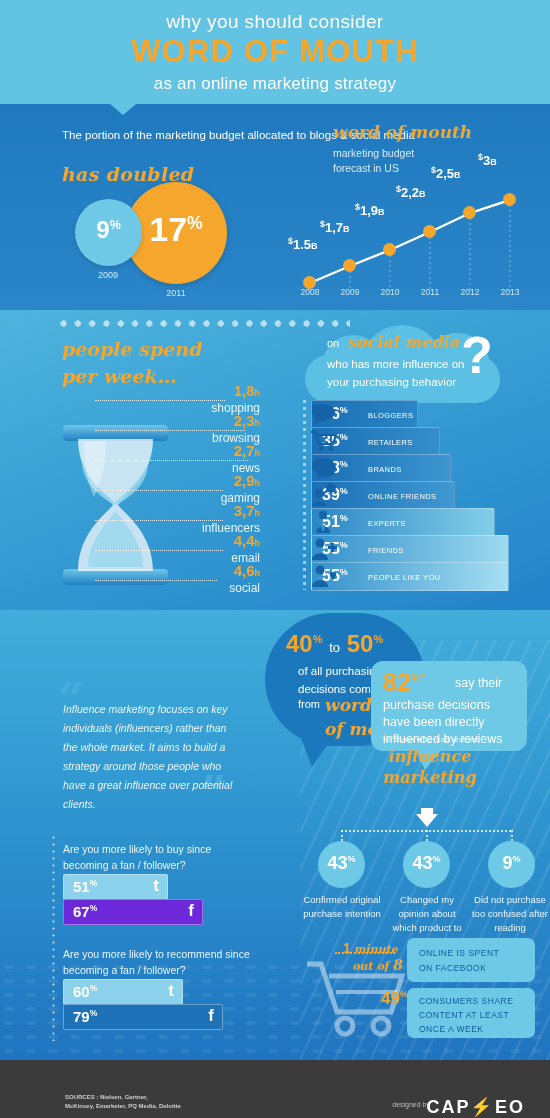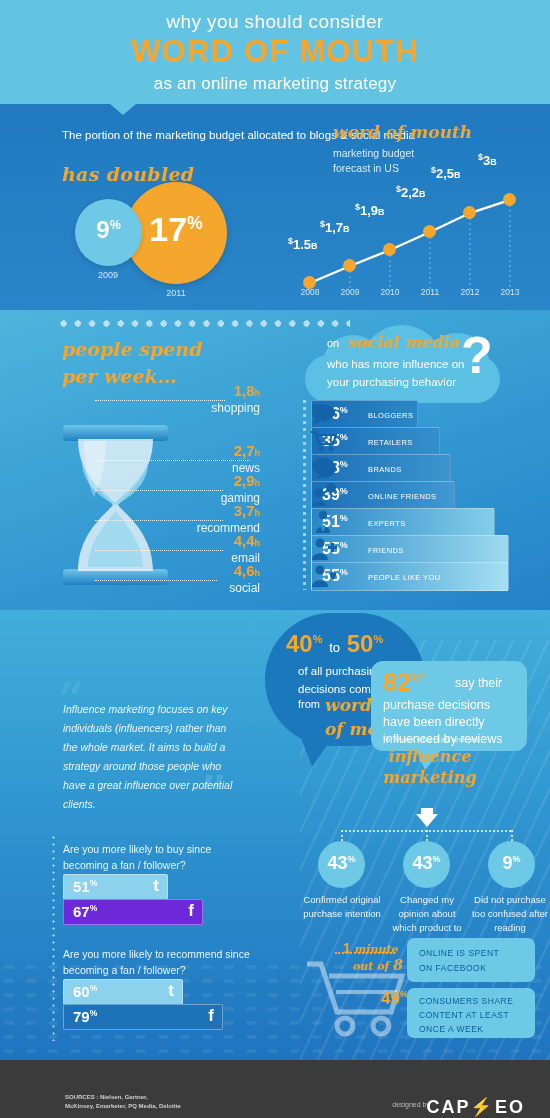--- a/index.html
+++ b/index.html
@@ -254,34 +254,39 @@
       <path d="M12,128 C12,104 30,84 39.5,72 C49,84 67,104 67,128 Z" fill="#9cd8ee" fill-opacity="0.9"></path>
       <path d="M8,2 L30,2 C30,34 22,48 18,58 C14,48 8,34 8,2 Z" fill="#ffffff" fill-opacity="0.35"></path>
     </svg>
   </div>
   <div class="rowset">
     <div class="hrow" style="top:0">
       <div class="hline"></div>
       <div class="hval">1,8<span class="u">h</span></div>
       <div class="hcat">shopping</div>
     </div>
+    <div class="hrow" style="top:30px">
+      <div class="hline" style="width:150px"></div>
+      <div class="hval">2,3<span class="u">h</span></div>
+      <div class="hcat">browsing</div>
+    </div>
     <div class="hrow" style="top:60px">
       <div class="hline" style="width:155px"></div>
       <div class="hval">2,7<span class="u">h</span></div>
       <div class="hcat">news</div>
     </div>
     <div class="hrow" style="top:90px">
       <div class="hline" style="width:128px"></div>
       <div class="hval">2,9<span class="u">h</span></div>
       <div class="hcat">gaming</div>
     </div>
     <div class="hrow" style="top:120px">
       <div class="hline" style="width:128px"></div>
       <div class="hval">3,7<span class="u">h</span></div>
-      <div class="hcat">recommend</div>
+      <div class="hcat">influencers</div>
     </div>
     <div class="hrow" style="top:150px">
       <div class="hline" style="width:128px"></div>
       <div class="hval">4,4<span class="u">h</span></div>
       <div class="hcat">email</div>
     </div>
     <div class="hrow" style="top:180px">
       <div class="hline" style="width:122px"></div>
       <div class="hval">4,6<span class="u">h</span></div>
       <div class="hcat">social</div>

